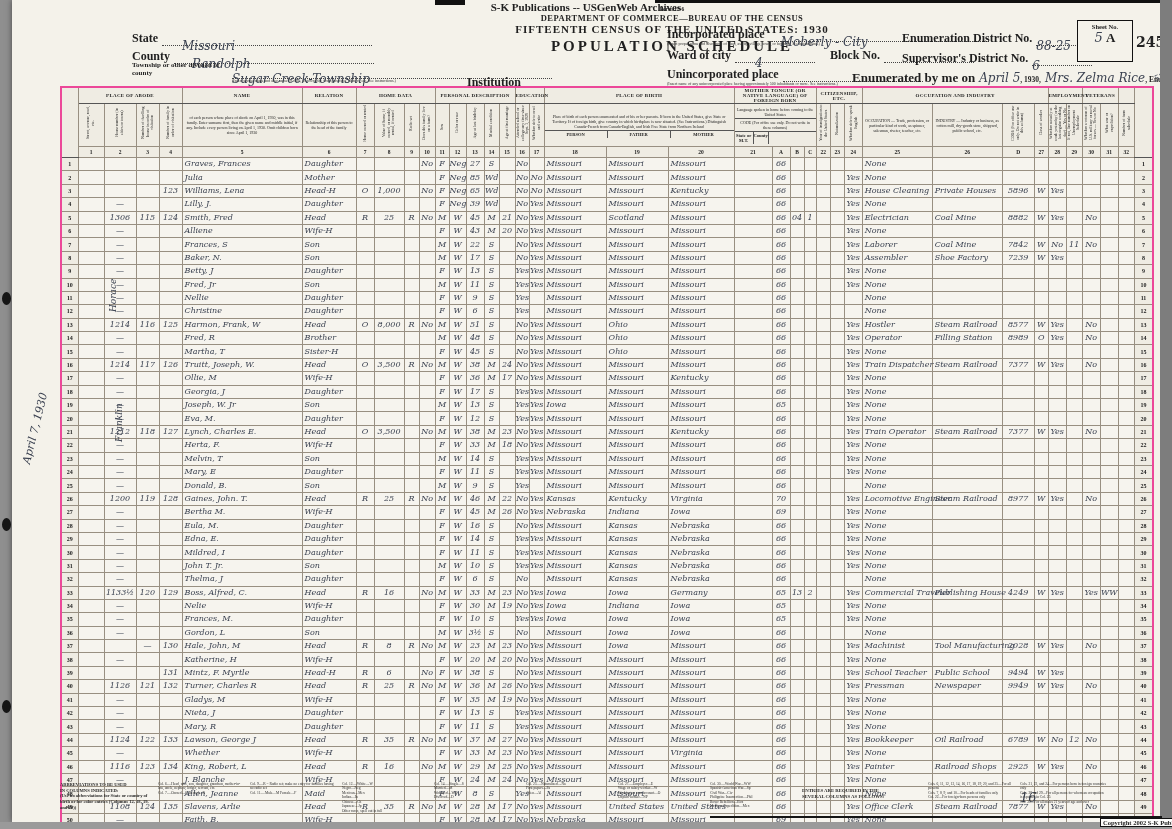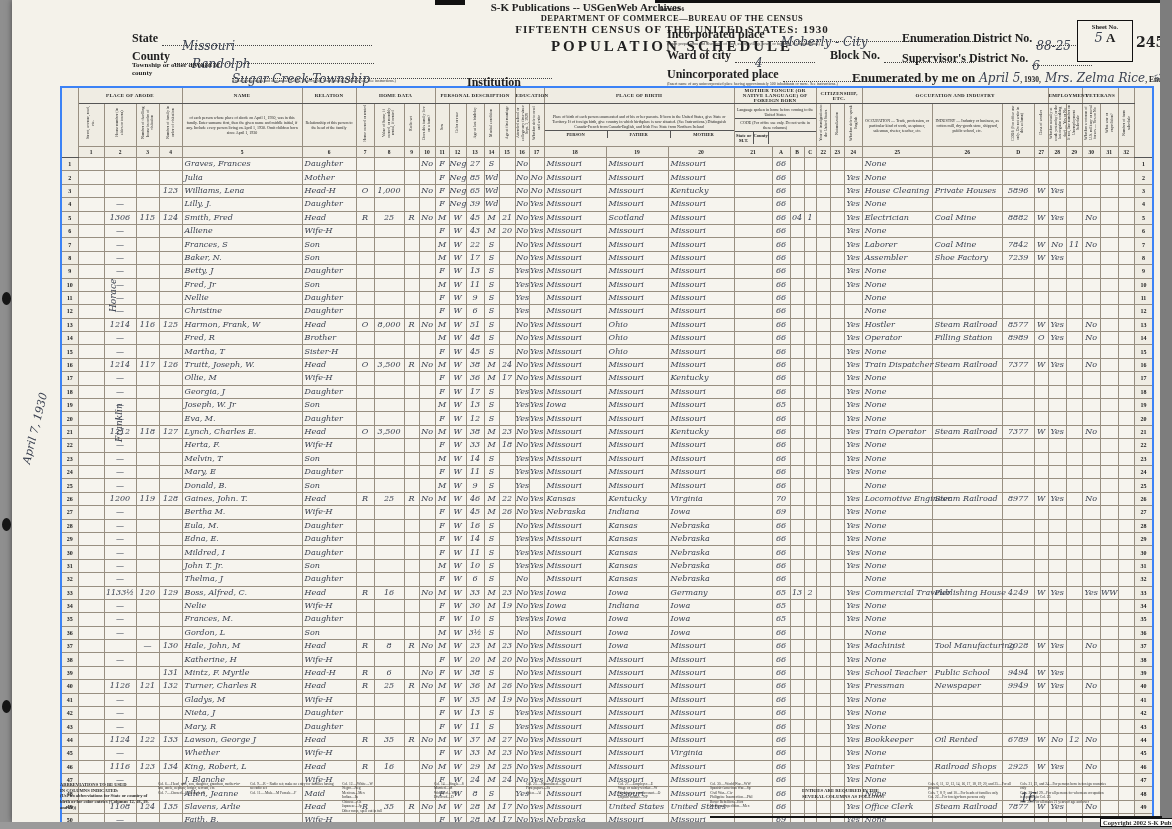--- a/index.html
+++ b/index.html
@@ -29,21 +29,21 @@
 
   .sheetbox{position:absolute;left:1065px;top:20px;width:54px;height:40px;border:1.5px solid #111;
             background:#f4f2ea;text-align:center;}
   .sheetbox .sb-l{font-size:6.5px;font-weight:bold;margin-top:2px;}
   .sheetbox .sb-v{font-size:13px;}
   .stamp{position:absolute;left:1124px;top:34px;font-size:14px;font-weight:bold;color:#222;
          font-family:"DejaVu Serif",serif;}
 
   
   table.census{position:absolute;left:48px;top:86px;width:1092px;border-collapse:collapse;
-               table-layout:fixed;border:2px solid #3b82f6;background:#f6f4ee;}
+               table-layout:fixed;border:2px solid #ec4899;background:#f6f4ee;}
   table.census th,table.census td{border:1px solid #988f81;padding:0;margin:0;overflow:visible;}
   thead th{background:#efece3;color:#1d1d1d;vertical-align:middle;text-align:center;font-weight:bold;}
   tr.gr1 th{height:13px;font-size:5px;letter-spacing:.3px;border-bottom:1px solid #555;}
   tr.gr2 th{height:40px;vertical-align:middle;}
   tr.gr3 th{height:10px;font-size:5.5px;}
   .vtxt{writing-mode:vertical-rl;transform:rotate(180deg);font-size:4px;font-weight:normal;
         line-height:1.15;display:inline-block;max-height:38px;overflow:hidden;}
   .hdesc{font-size:4px;font-weight:normal;line-height:1.25;padding:1px 2px;text-align:center;}
   .subflex{display:flex;border-top:1px solid #555;font-size:4.5px;}
   .subflex span{flex:1;border-right:1px solid #555;padding:1px 0;}
@@ -2042,21 +2042,21 @@
           <td class="hw ta-l">Missouri</td>
           <td class="hw ta-l">Missouri</td>
           <td class="hw gb"></td>
           <td class="hw">66</td>
           <td class="hw"></td>
           <td class="hw"></td>
           <td class="hw gb"></td>
           <td class="hw"></td>
           <td class="hw">Yes</td>
           <td class="hw ta-l gb">Bookkeeper</td>
-          <td class="hw ta-l">Oil Rented</td>
+          <td class="hw ta-l">Oil Railroad</td>
           <td class="hw">6789</td>
           <td class="hw">W</td>
           <td class="hw gb">No</td>
           <td class="hw">12</td>
           <td class="hw gb">No</td>
           <td class="hw"></td>
           <td class="hw gb"></td>
           <td class="ln">44</td>
         </tr>
         <tr>

